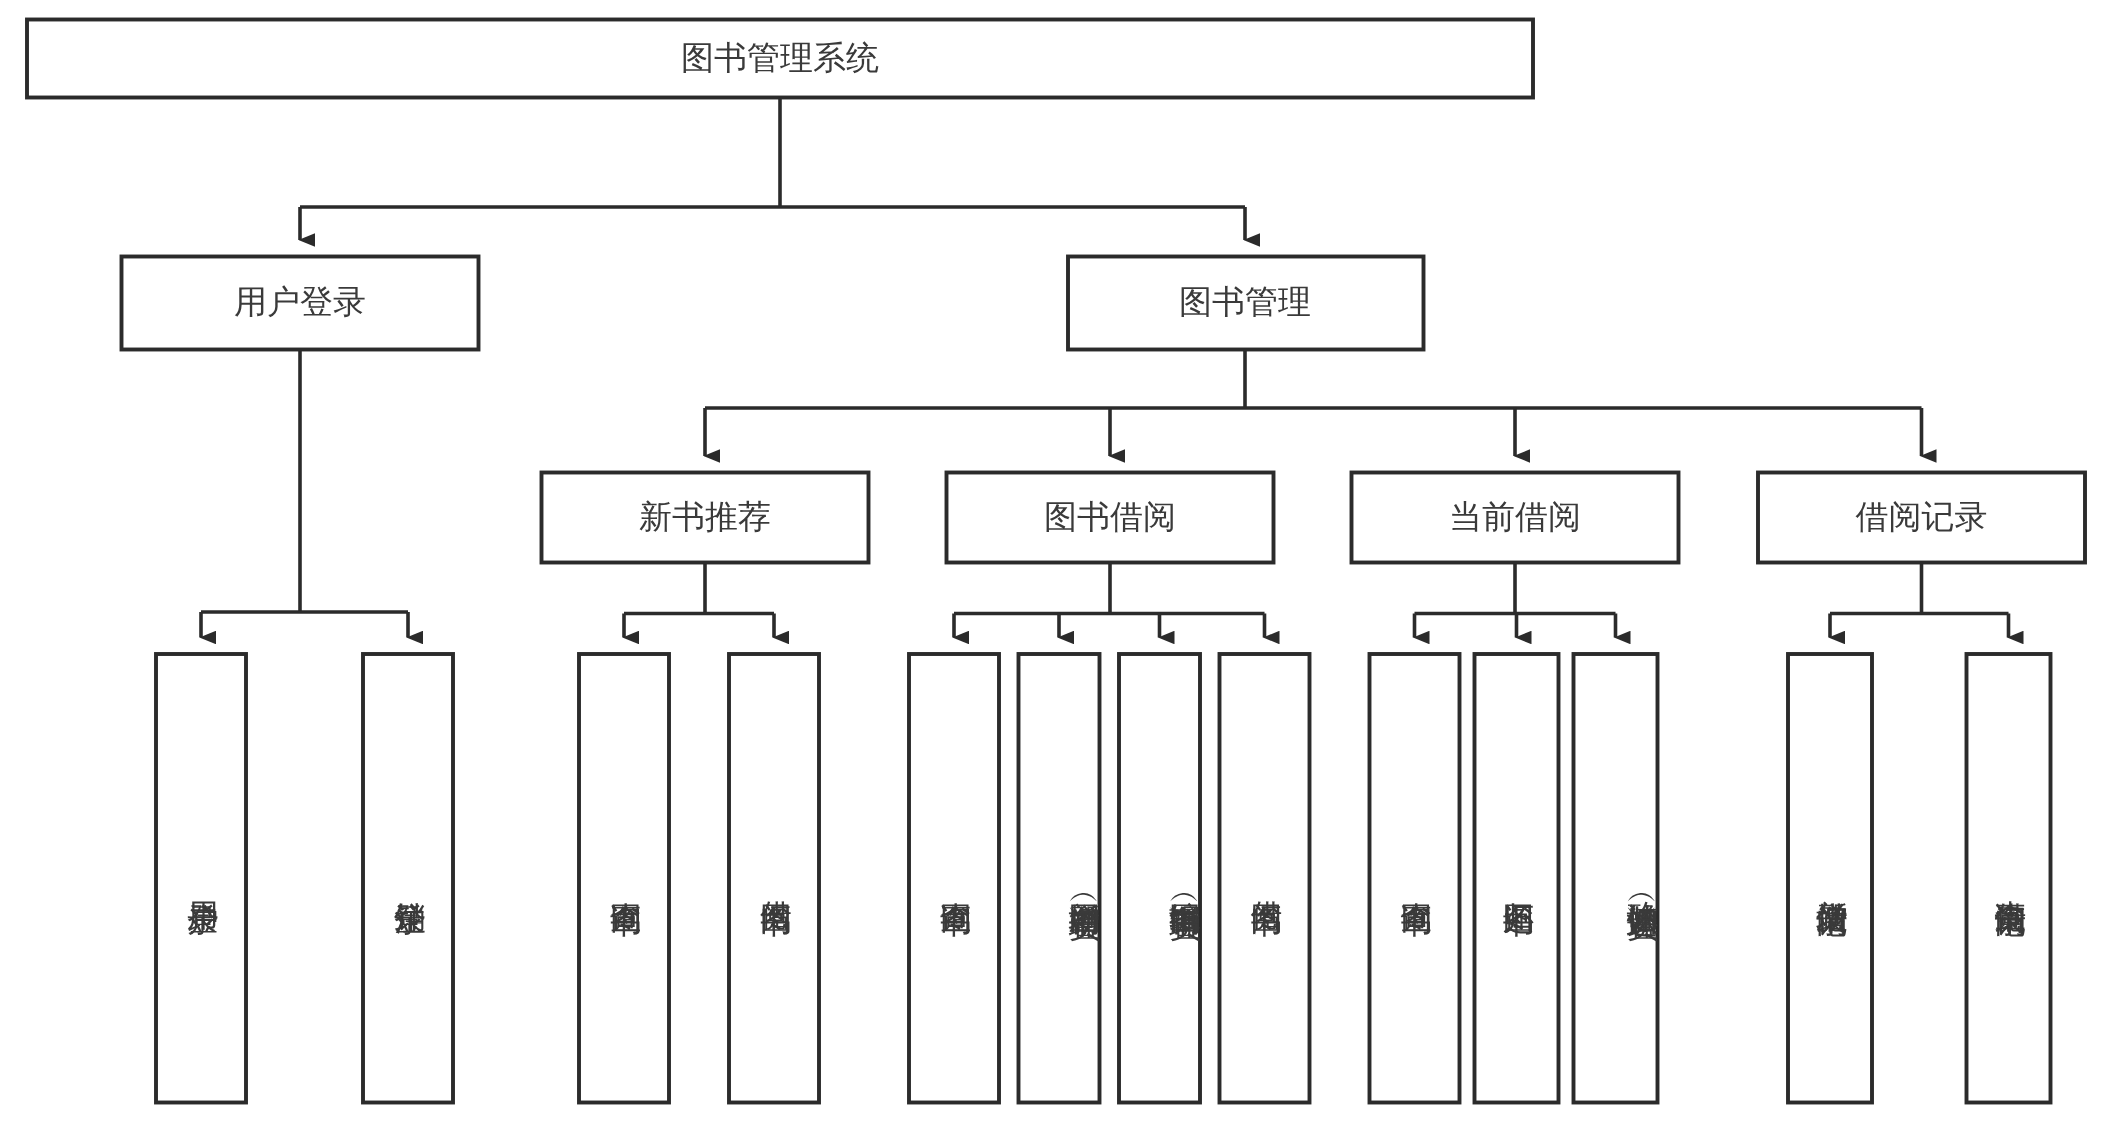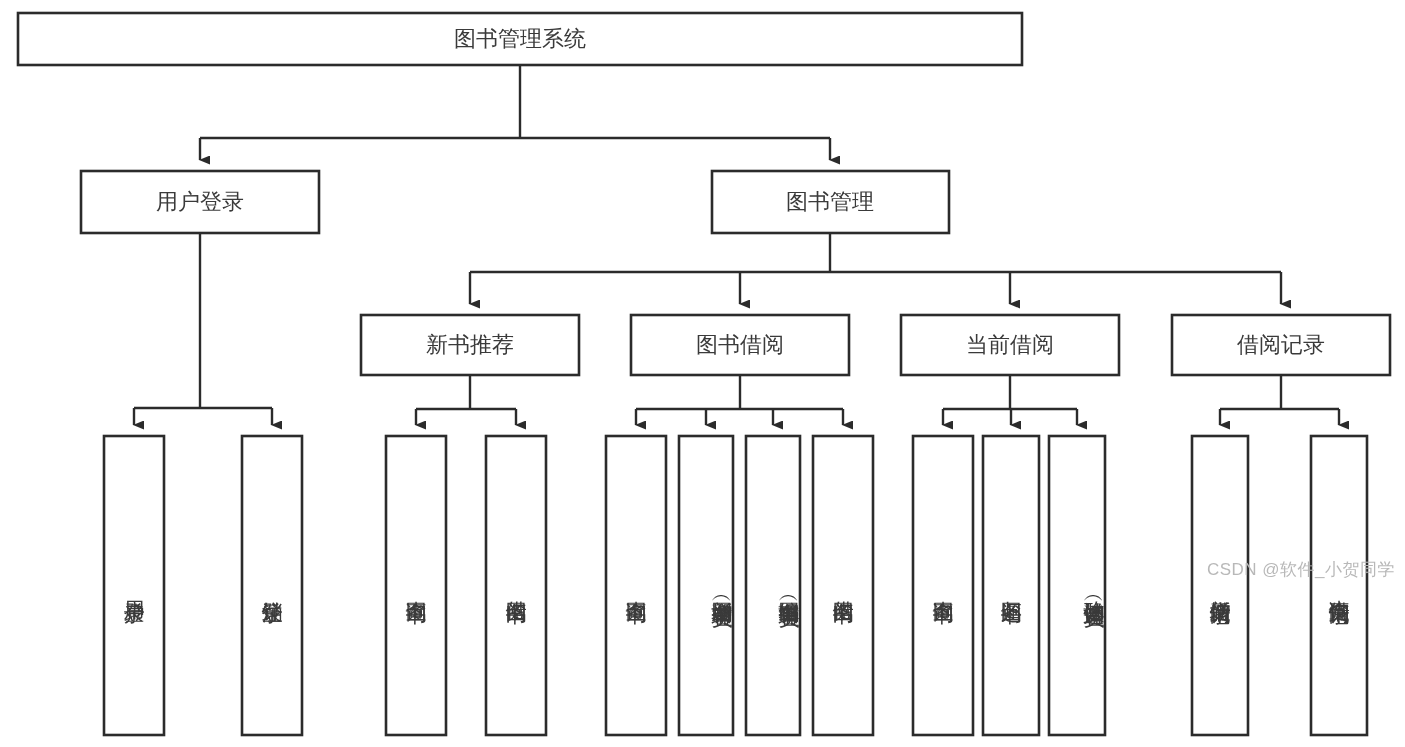--- a/index.html
+++ b/index.html
@@ -194,14 +194,13 @@
   <div class="node-label-v" style="left:606px; top:436px; width:60px; height:299px;">查询图书</div>
   <div class="node-label-v" style="left:679px; top:436px; width:54px; height:299px; align-items:flex-start; padding-top:6px; box-sizing:border-box;">新增图书（管理员）</div>
   <div class="node-label-v" style="left:746px; top:436px; width:54px; height:299px; align-items:flex-start; padding-top:6px; box-sizing:border-box;">编辑图书（管理员）</div>
   <div class="node-label-v" style="left:813px; top:436px; width:60px; height:299px;">借阅图书</div>
   <div class="node-label-v" style="left:913px; top:436px; width:60px; height:299px;">查询图书</div>
   <div class="node-label-v" style="left:983px; top:436px; width:56px; height:299px;">归还图书</div>
   <div class="node-label-v" style="left:1049px; top:436px; width:56px; height:299px; align-items:flex-start; padding-top:6px; box-sizing:border-box;">确认归还（管理员）</div>
   <div class="node-label-v" style="left:1192px; top:436px; width:56px; height:299px;">新增借阅记录</div>
   <div class="node-label-v" style="left:1311px; top:436px; width:56px; height:299px;">查询借阅记录</div>
 
-  <div class="watermark">CSDN @软件_小贺同学</div>
 </div>
 
 </body></html>

